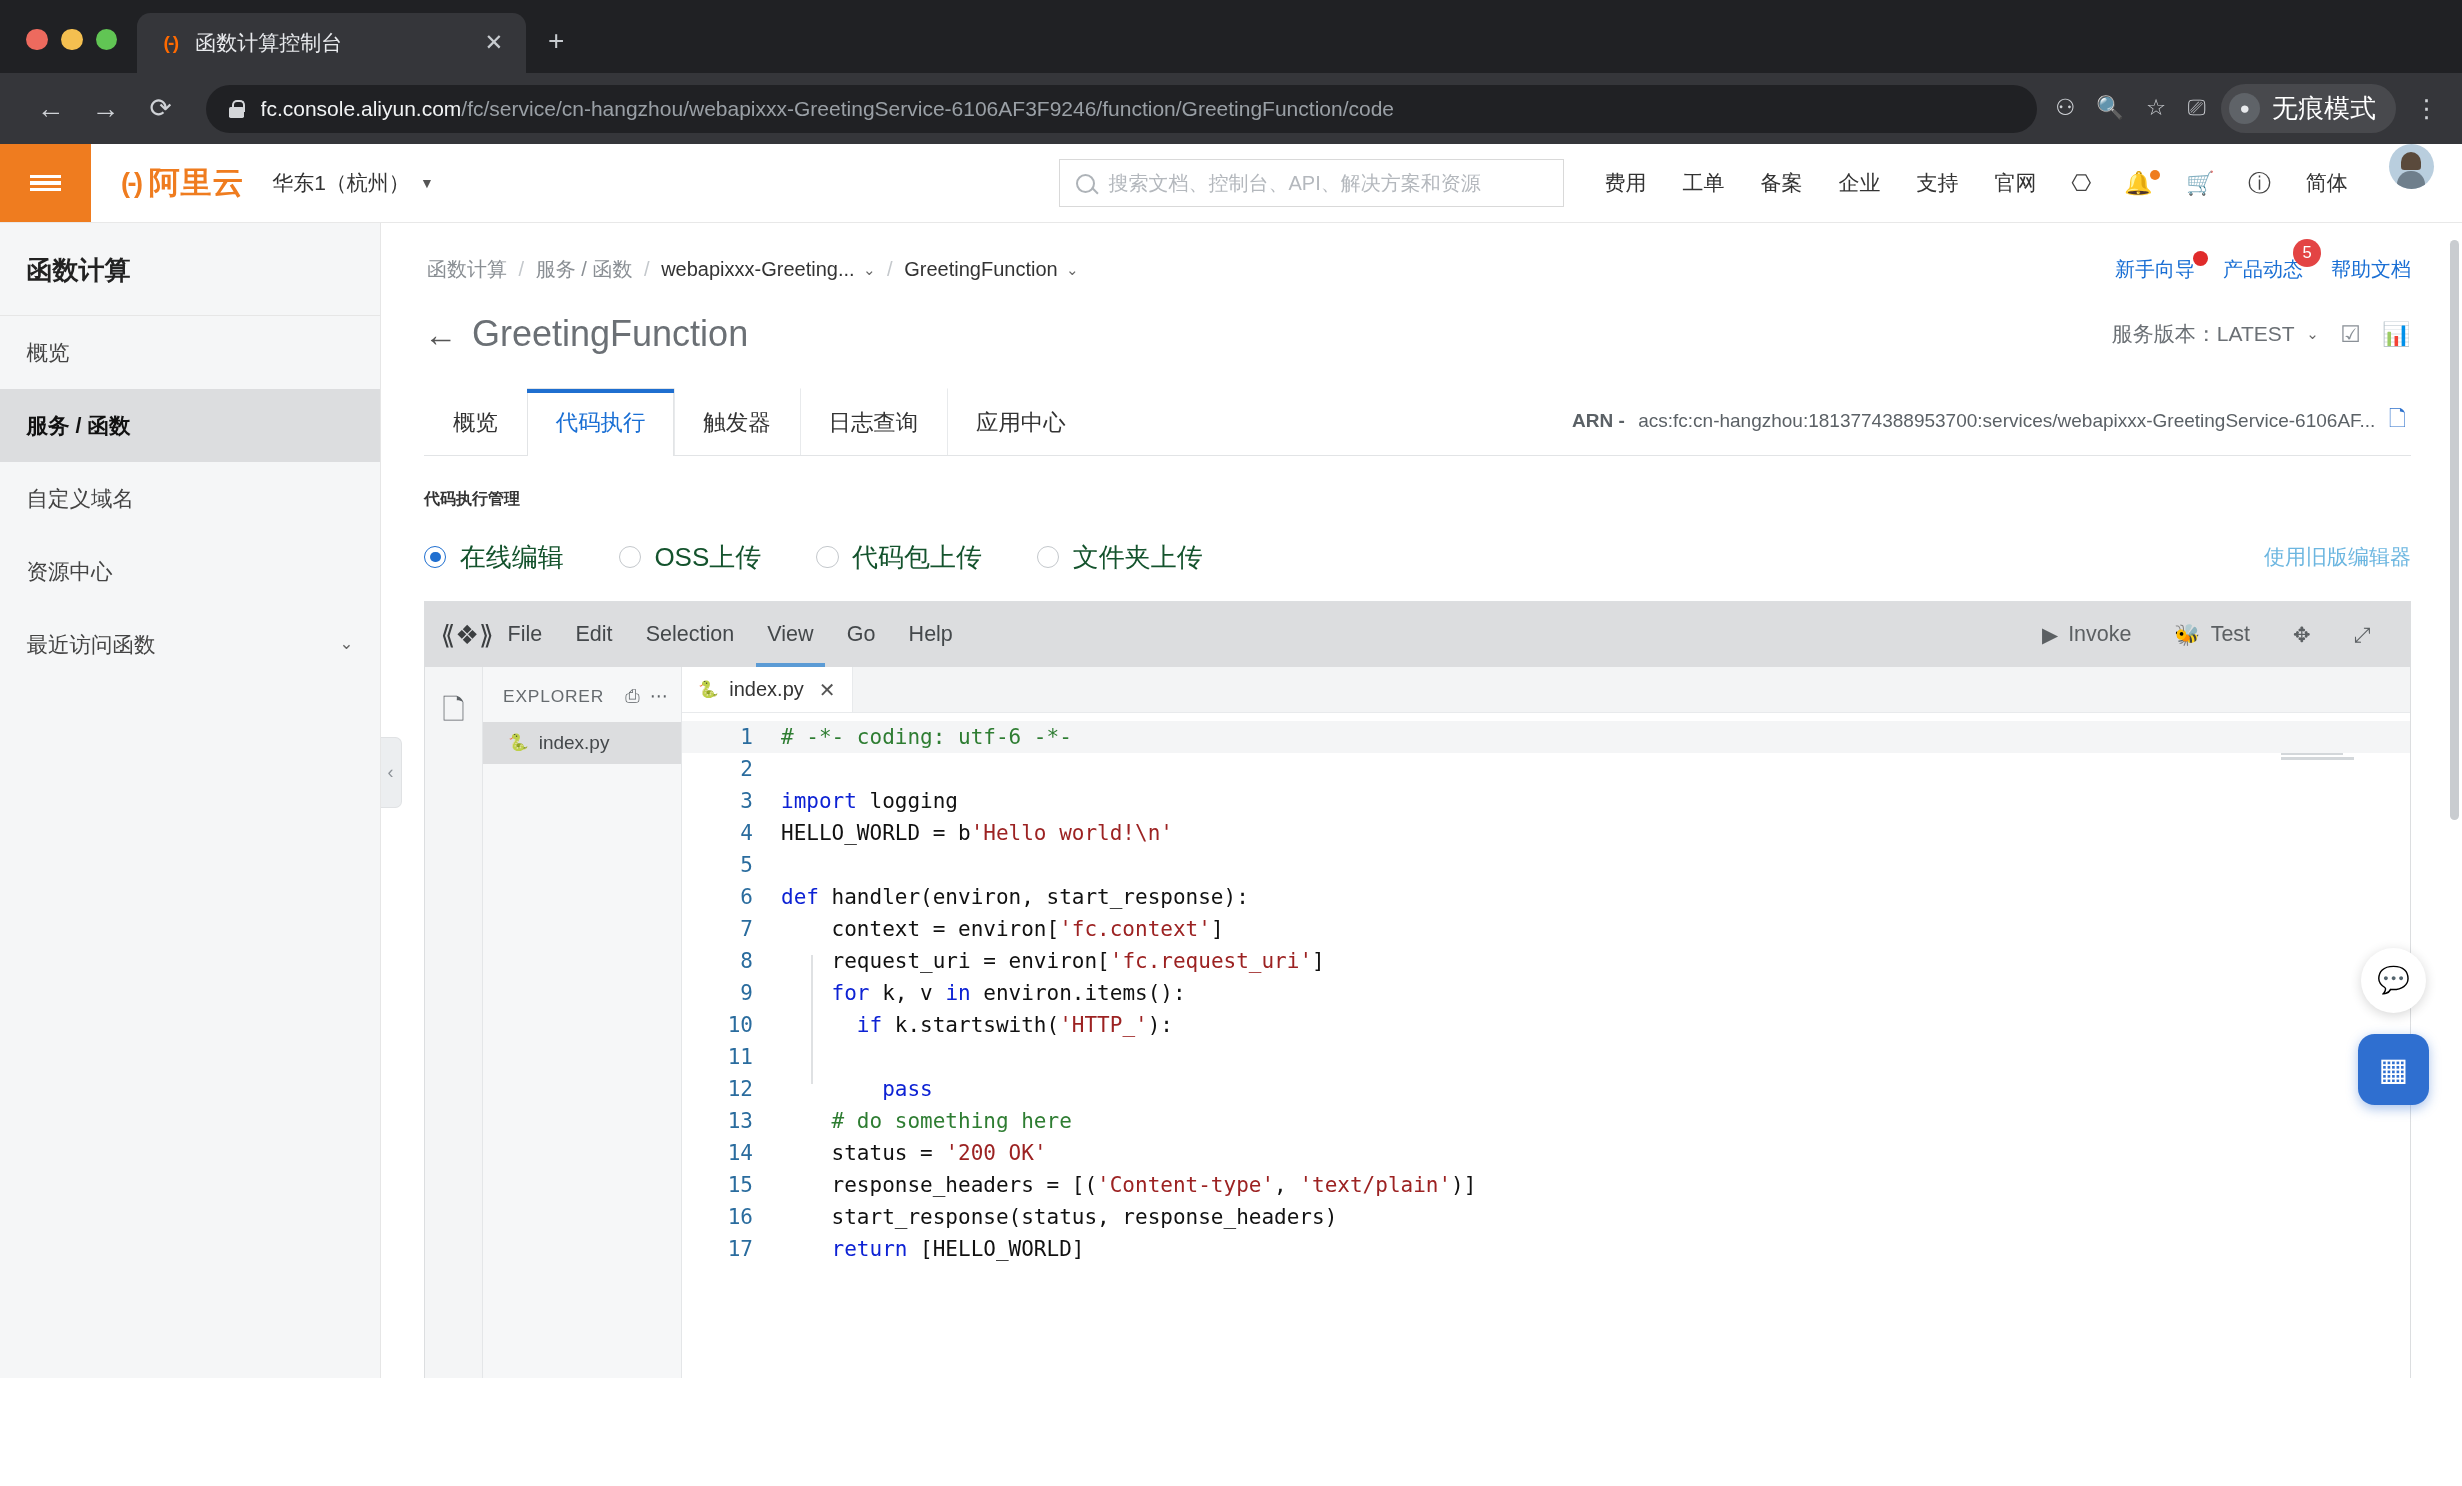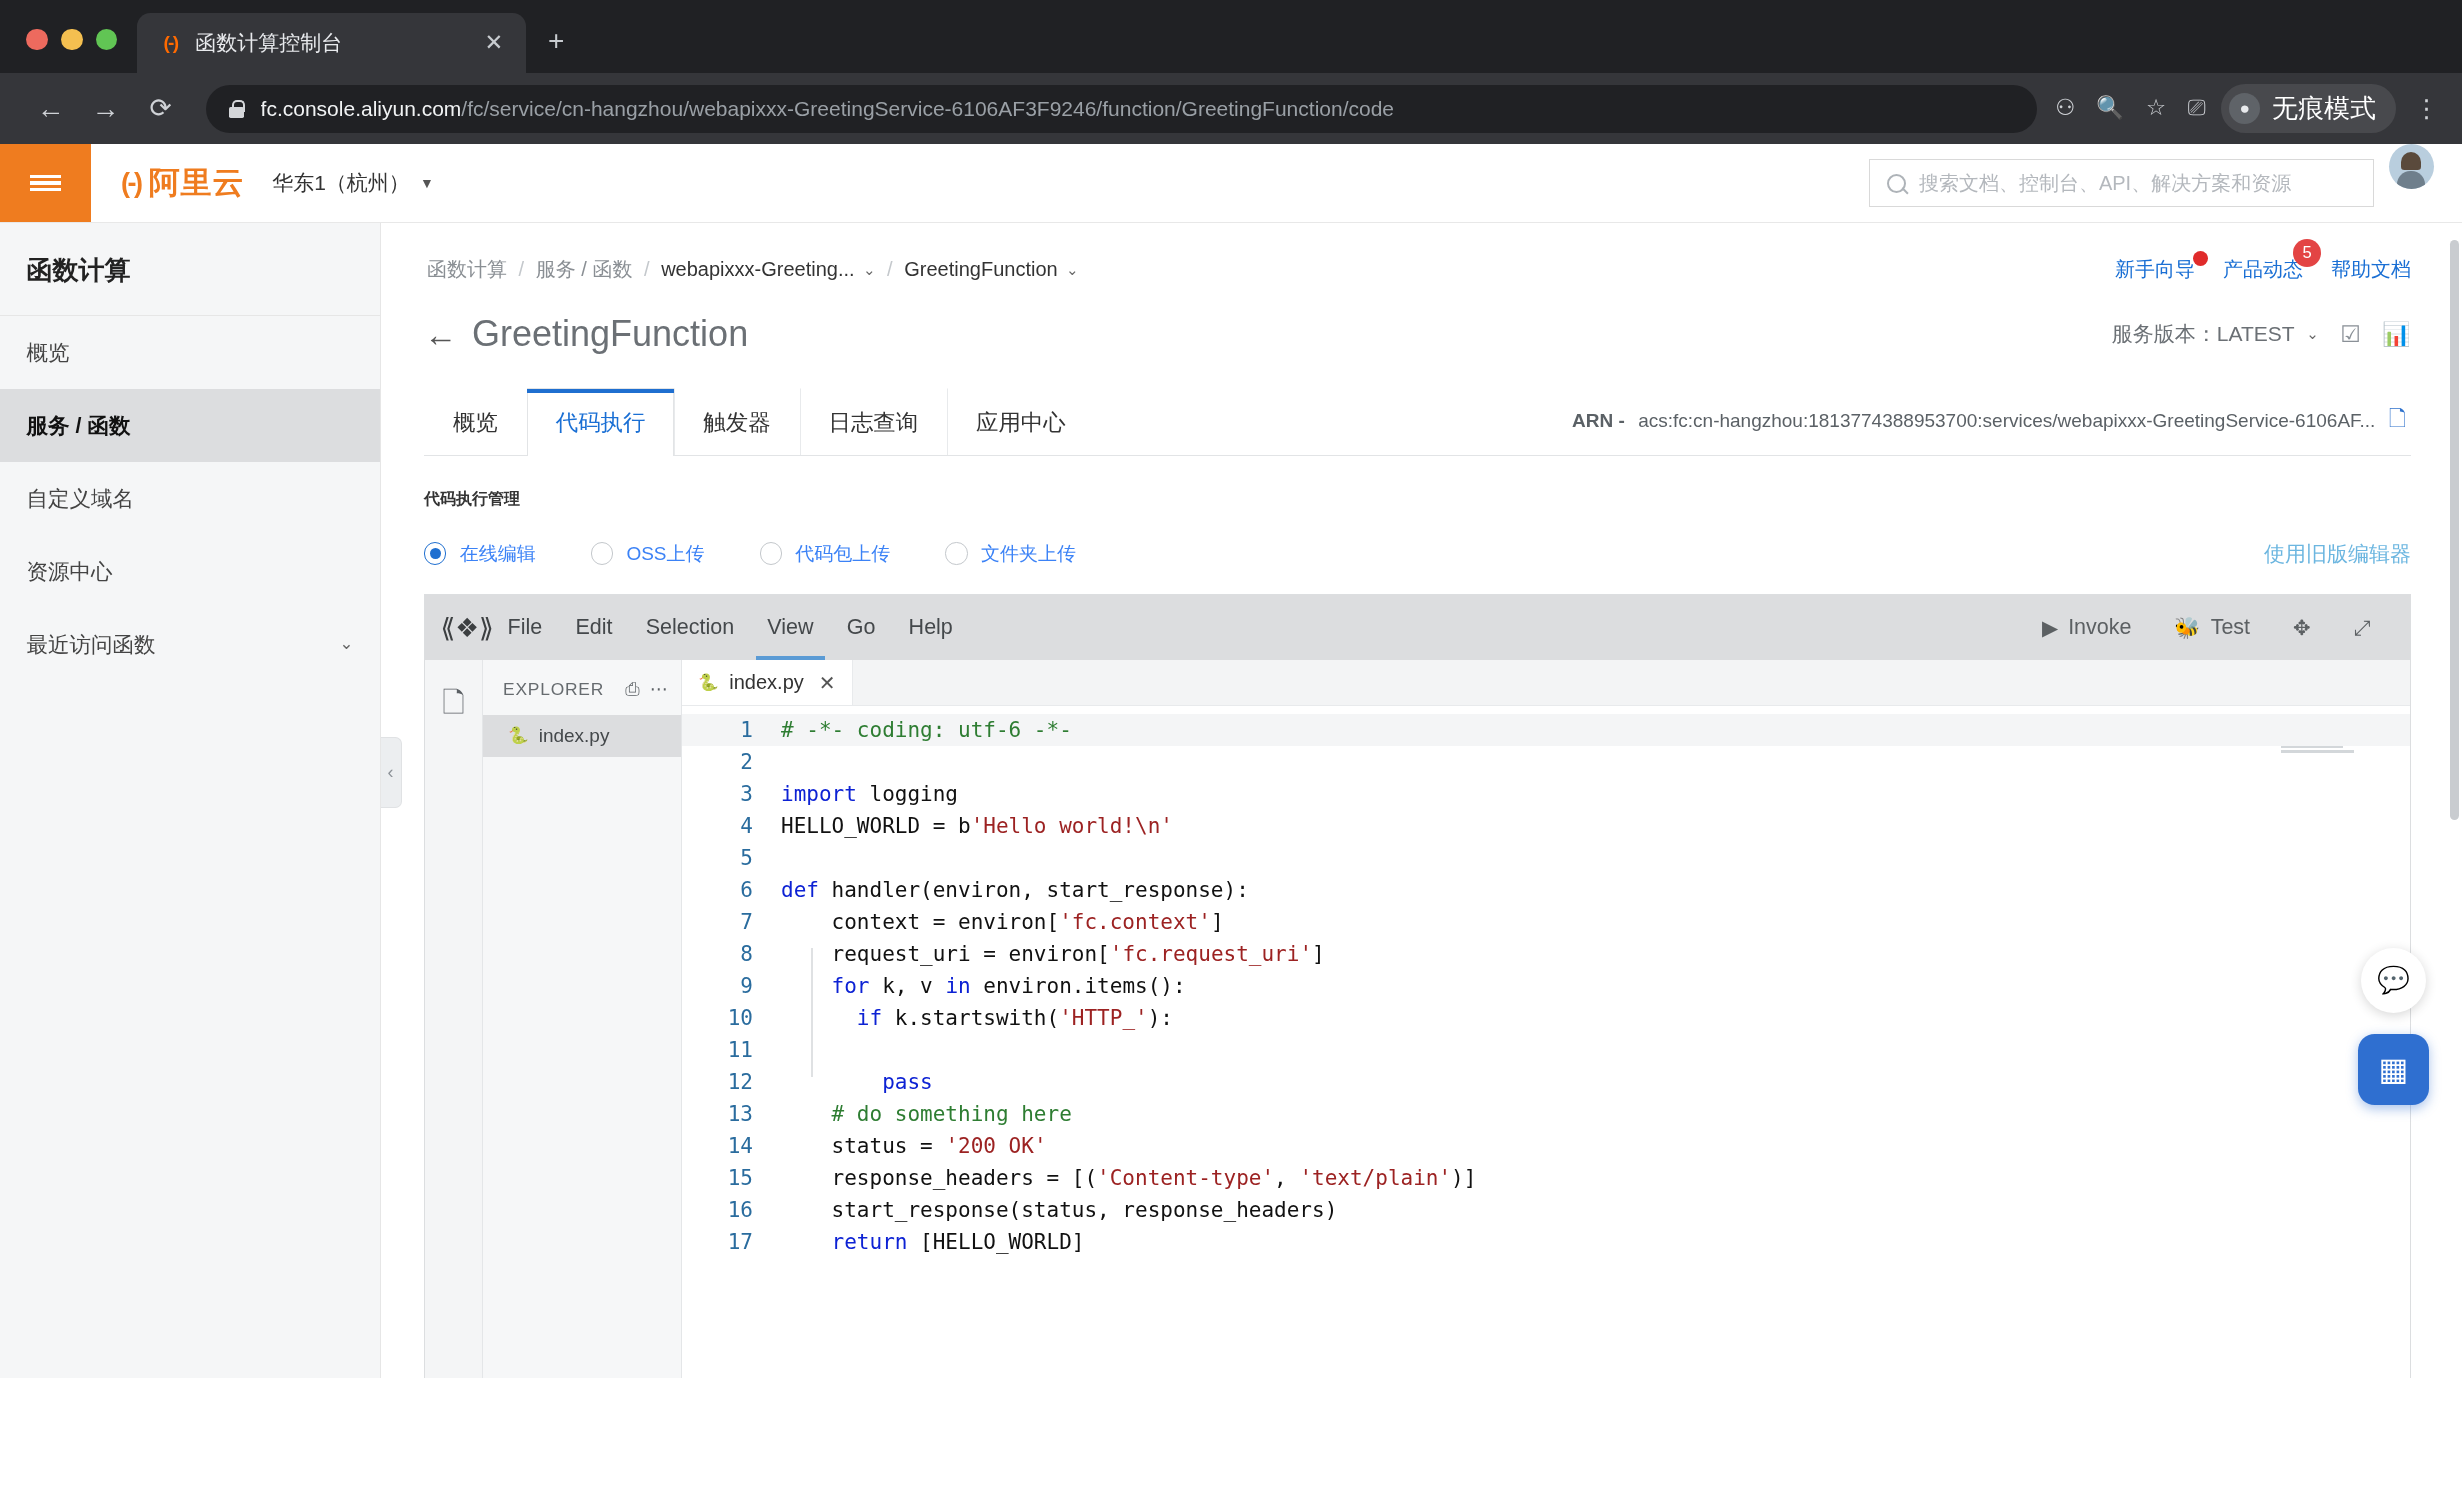--- a/index.html
+++ b/index.html
@@ -158,21 +158,21 @@
   .copy-ico { color: #2f72cc; font-size: 21.5px; flex: none; }
 
   .sec-title { font-size: 16px; font-weight: 700; color: #333; padding: 33px 0 0 43px; }
 
   .radiorow { display: flex; align-items: center; padding: 30px 51px 0 43px; }
   .radio { display: flex; align-items: center; gap: 13.3px; margin-right: 55px; }
   .rcircle { width: 22.4px; height: 22.4px; border-radius: 50%; border: 1.7px solid #c4c8cc; flex:none;
              background:#fff; display:flex;align-items:center;justify-content:center; }
   .rcircle.on { border-color: #1f6fd0; }
   .rcircle.on::after { content:""; width: 10.8px; height: 10.8px; border-radius: 50%; background:#1f6fd0; }
-  .rlabel { font-size: 19px; color: #3b82f6; text-align: center; }
+  .rlabel { font-size: 26px; color: #14532d; text-align: center; }
   .legacy-link { margin-left: auto; font-size: 21px; color: #6cb6e0; }
 
   
   .ide { margin: 26.5px 51px 0 43px; border: 0.8px solid #dcdee0; height: 795px;
          display: flex; flex-direction: column; overflow: hidden; }
   .ide-menubar { height: 65px; background: #dcdddf; display: flex; align-items: center; padding: 0 18px; }
   .ide-logo { width: 48px; display:flex;align-items:center;justify-content:center;
               font-size: 26.5px; color:#3c3f41; }
   .mitem { font-size: 21.5px; color: #44484b; padding: 0 16.6px; position: relative;
            height: 65px; display: flex; align-items: center; }
@@ -293,20 +293,33 @@
     </div>
     <div class="region">
       <span>华东1（杭州）</span>
       <span class="caret-d">▼</span>
     </div>
   </div>
   <div class="topnav-spacer"></div>
   <div class="searchbox">
     <span class="mag"></span>
     <span class="search-ph">搜索文档、控制台、API、解决方案和资源</span>
+  </div>
+  <div class="topnav-links">
+    <span class="tlink">费用</span>
+    <span class="tlink">工单</span>
+    <span class="tlink">备案</span>
+    <span class="tlink">企业</span>
+    <span class="tlink">支持</span>
+    <span class="tlink">官网</span>
+    <span class="ticon">⎔</span>
+    <span class="ticon">🔔<span class="badge-dot"></span></span>
+    <span class="ticon">🛒</span>
+    <span class="ticon">ⓘ</span>
+    <span class="tlink">简体</span>
   </div>
   <div class="avatar"></div>
 </div>
 
 <div class="shell">
 
   <div class="sidebar">
     <div class="side-title">函数计算</div>
     <div class="side-item">
       <span>概览</span>

